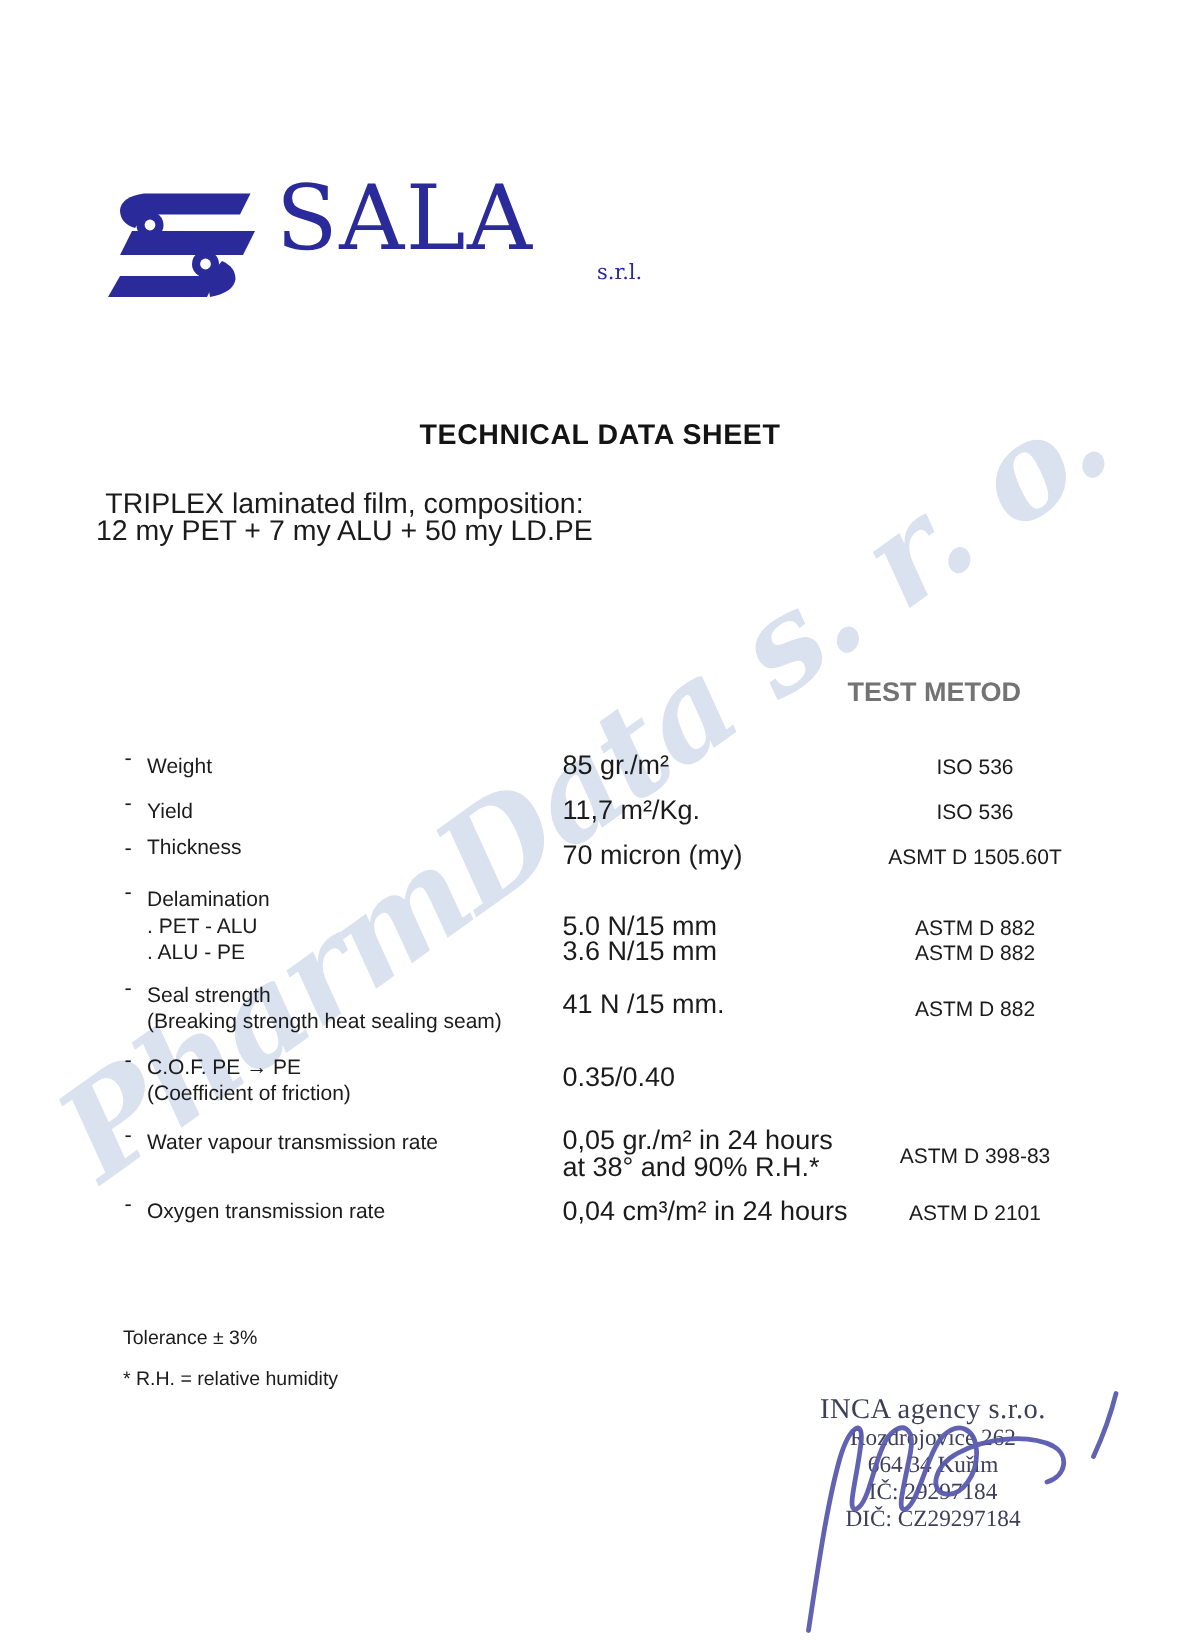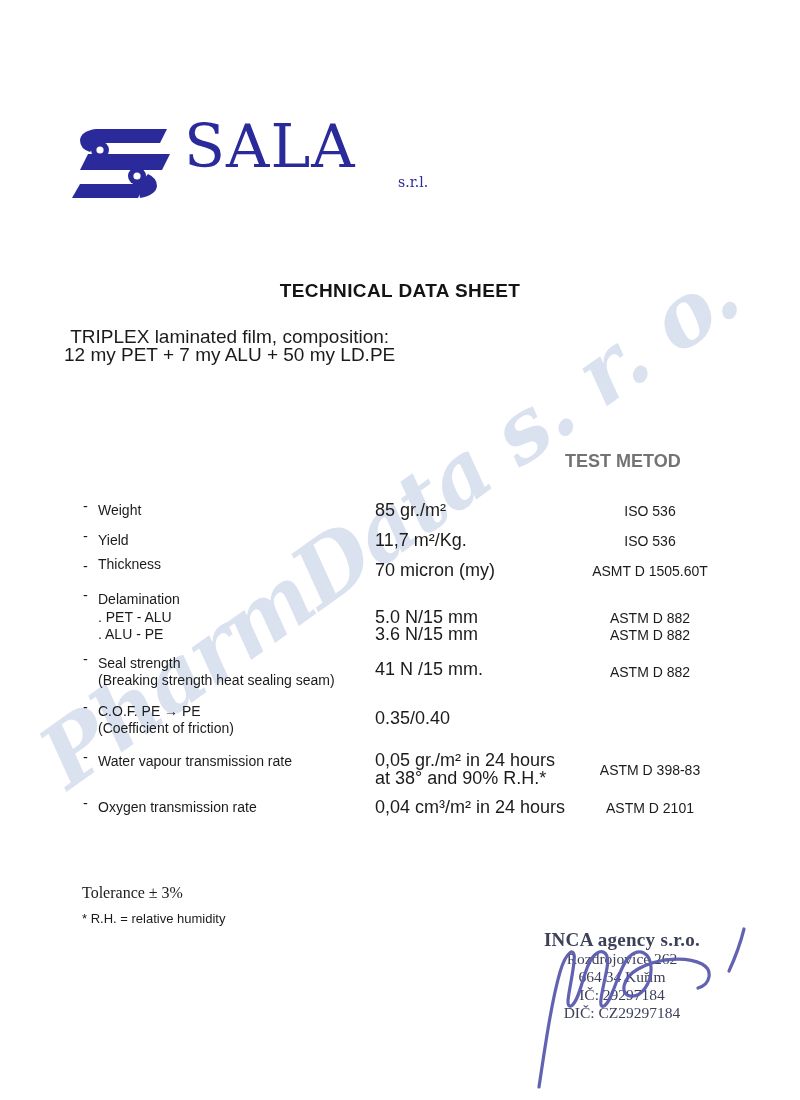--- a/index.html
+++ b/index.html
@@ -36,28 +36,28 @@
     position:absolute;left:565px;top:451px;width:170px;text-align:left;z-index:1;
     font-size:18px;font-weight:bold;color:#737373;
   }
   
   .r-dash{position:absolute;left:83px;z-index:1;font-size:14.5px;line-height:14px;}
   .r-lbl{position:absolute;left:98px;z-index:1;font-size:14px;line-height:17px;white-space:nowrap;}
   .r-sub{position:absolute;left:98px;z-index:1;font-size:14px;line-height:17px;white-space:nowrap;}
   .r-val{position:absolute;left:375px;width:190px;z-index:1;font-size:18px;line-height:17px;white-space:nowrap;}
   .r-mth{position:absolute;left:565px;width:170px;text-align:center;z-index:1;font-size:14px;line-height:17px;white-space:nowrap;}
   
-  .note-tolerance{position:absolute;left:82px;top:884px;z-index:1;font-size:16px;font-family:Liberation Serif, serif;}
+  .note-tolerance{position:absolute;left:82px;top:884px;z-index:1;font-size:13px;}
   .note-rh{position:absolute;left:82px;top:911px;z-index:1;font-size:13px;}
   
   .stamp{
     position:absolute;left:516px;top:930px;width:212px;text-align:center;z-index:2;
     font-family:"Liberation Serif",serif;color:#3d4059;
   }
-  .stamp-name{font-size:19px;font-weight:bold;letter-spacing:0.3px;line-height:20px;white-space:nowrap;}
+  .stamp-name{font-size:19px;font-weight:normal;letter-spacing:0.3px;line-height:20px;white-space:nowrap;}
   .stamp-line{font-size:15.5px;line-height:18px;white-space:nowrap;}
   .sig-svg{position:absolute;left:0;top:0;z-index:3;pointer-events:none;}
 </style>
 </head>
 <body>
 
 <div class="page">
 
   <div class="watermark">PharmData s. r. o.</div>
 

